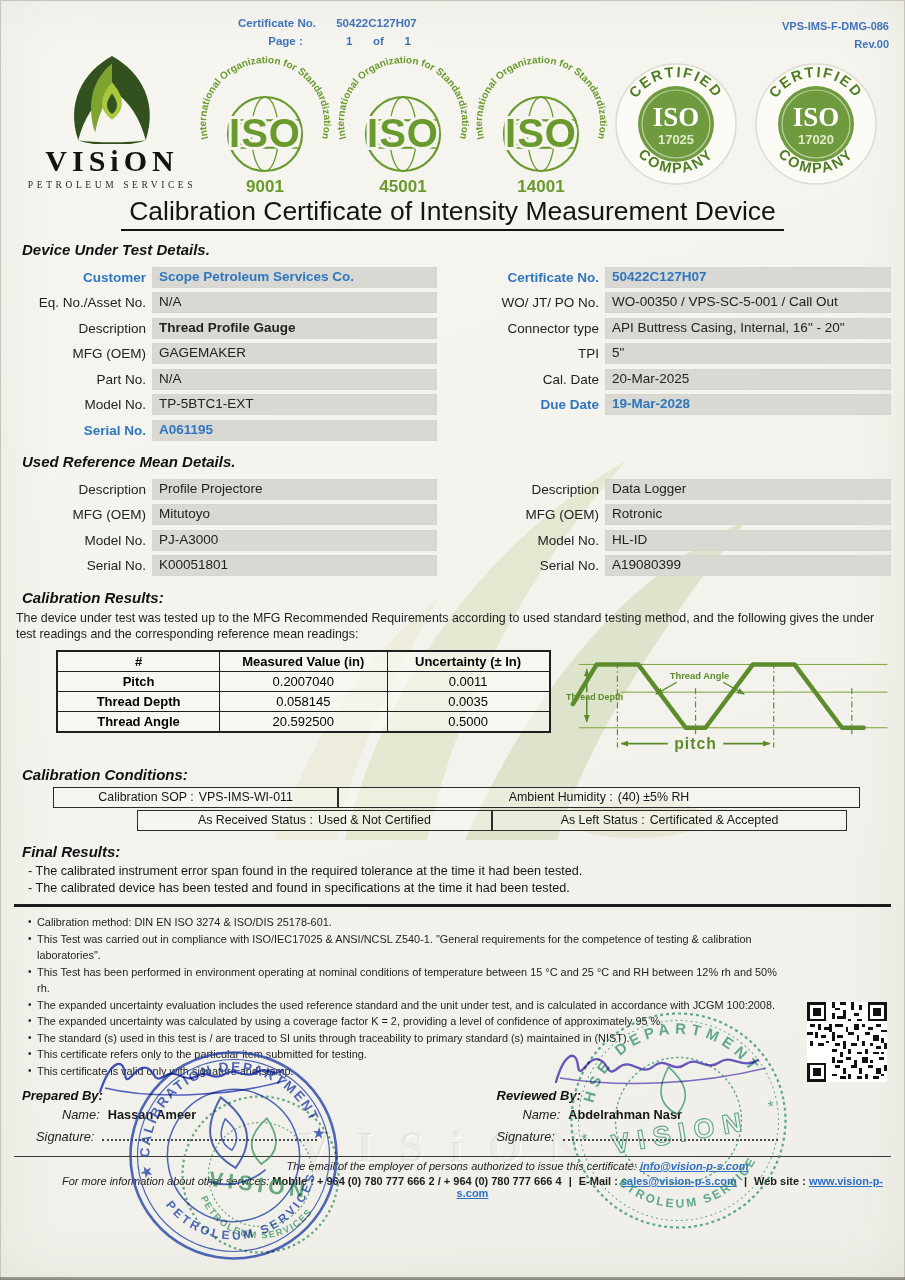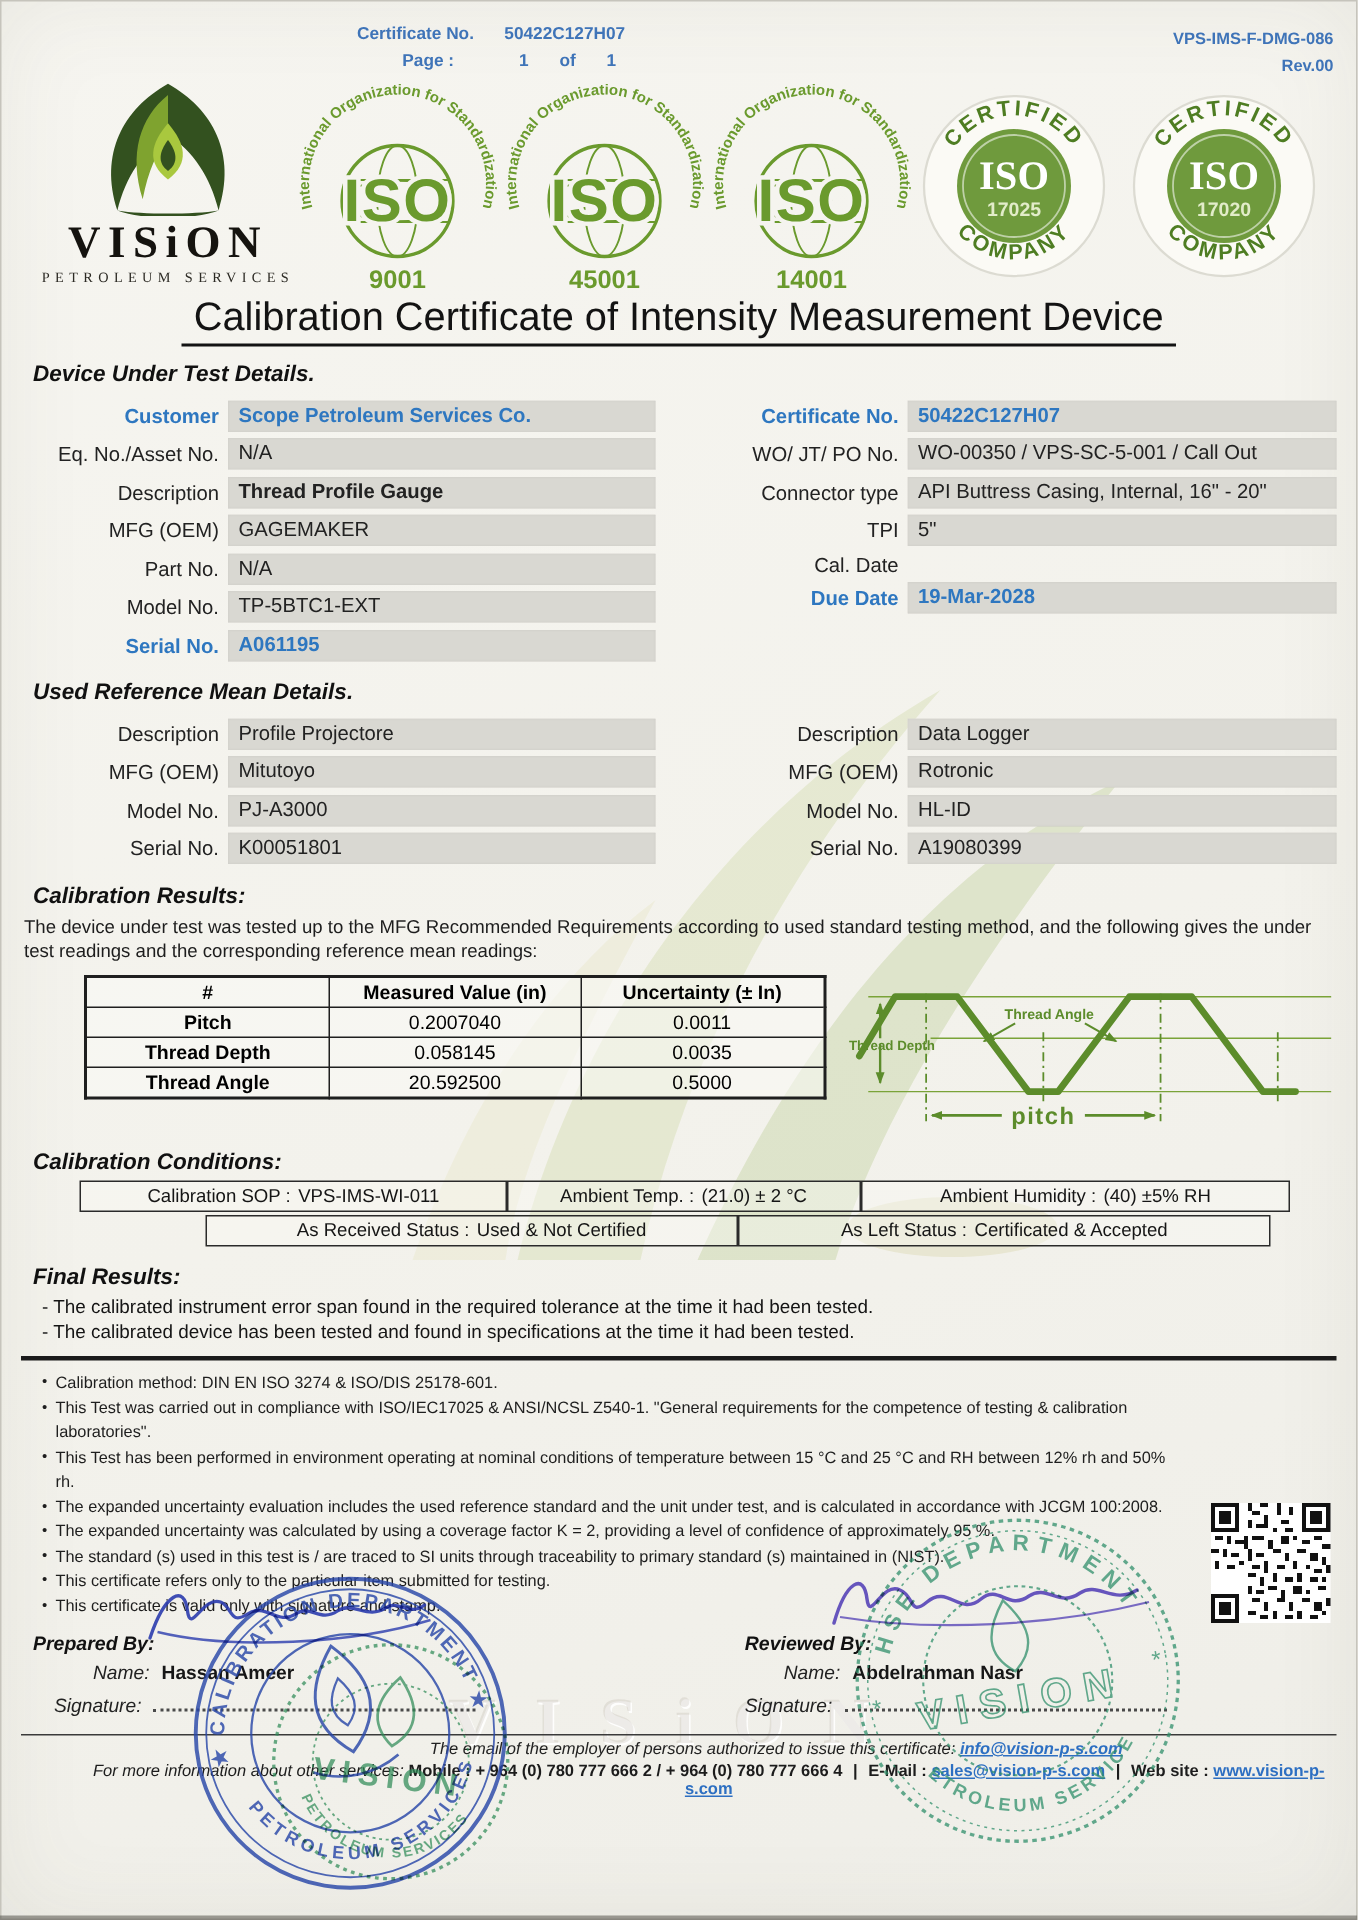--- a/index.html
+++ b/index.html
@@ -255,20 +255,21 @@
         <div class="kv">
             <span class="lbl">Connector type</span>
             <span class="val">API Buttress Casing, Internal, 16" - 20"</span>
           </div>
         <div class="kv">
             <span class="lbl">TPI</span>
             <span class="val">5"</span>
           </div>
         <div class="kv">
             <span class="lbl">Cal. Date</span>
+            <span class="val">20-Mar-2025</span>
           </div>
         <div class="kv blue">
             <span class="lbl">Due Date</span>
             <span class="val">19-Mar-2028</span>
           </div>
       </div>
     </div>
 
     <div class="h-sec">Used Reference Mean Details.</div>
     <div class="two-col">
@@ -363,21 +364,20 @@
         <line x1="104" y1="92" x2="57" y2="92" stroke="#5c8c2b" stroke-width="1.8" marker-end="url(#ar)"></line>
         <line x1="160" y1="92" x2="207" y2="92" stroke="#5c8c2b" stroke-width="1.8" marker-end="url(#ar)"></line>
         <text x="132" y="98" text-anchor="middle" font-size="16" font-weight="bold" letter-spacing="1" fill="#5c8c2b">pitch</text>
       </svg>
     </div>
 
     <div class="cond">
       <div class="h-sec">Calibration Conditions:</div>
       <div class="cond-row cond-row1">
         <div class="cell c1"><span>Calibration SOP :</span><span class="v">VPS-IMS-WI-011</span></div>
-        <div class="cell c2"><span>Ambient Temp. :</span><span class="v">(21.0) ± 2 °C</span></div>
         <div class="cell c3"><span>Ambient Humidity :</span><span class="v">(40) ±5% RH</span></div>
       </div>
       <div class="cond-row cond-row2">
         <div class="cell"><span>As Received Status :</span><span class="v">Used &amp; Not Certified</span></div>
         <div class="cell"><span>As Left Status :</span><span class="v">Certificated &amp; Accepted</span></div>
       </div>
     </div>
 
     <div class="h-sec" style="margin-top:12px;">Final Results:</div>
     <div class="fin-item">- The calibrated instrument error span found in the required tolerance at the time it had been tested.</div>

